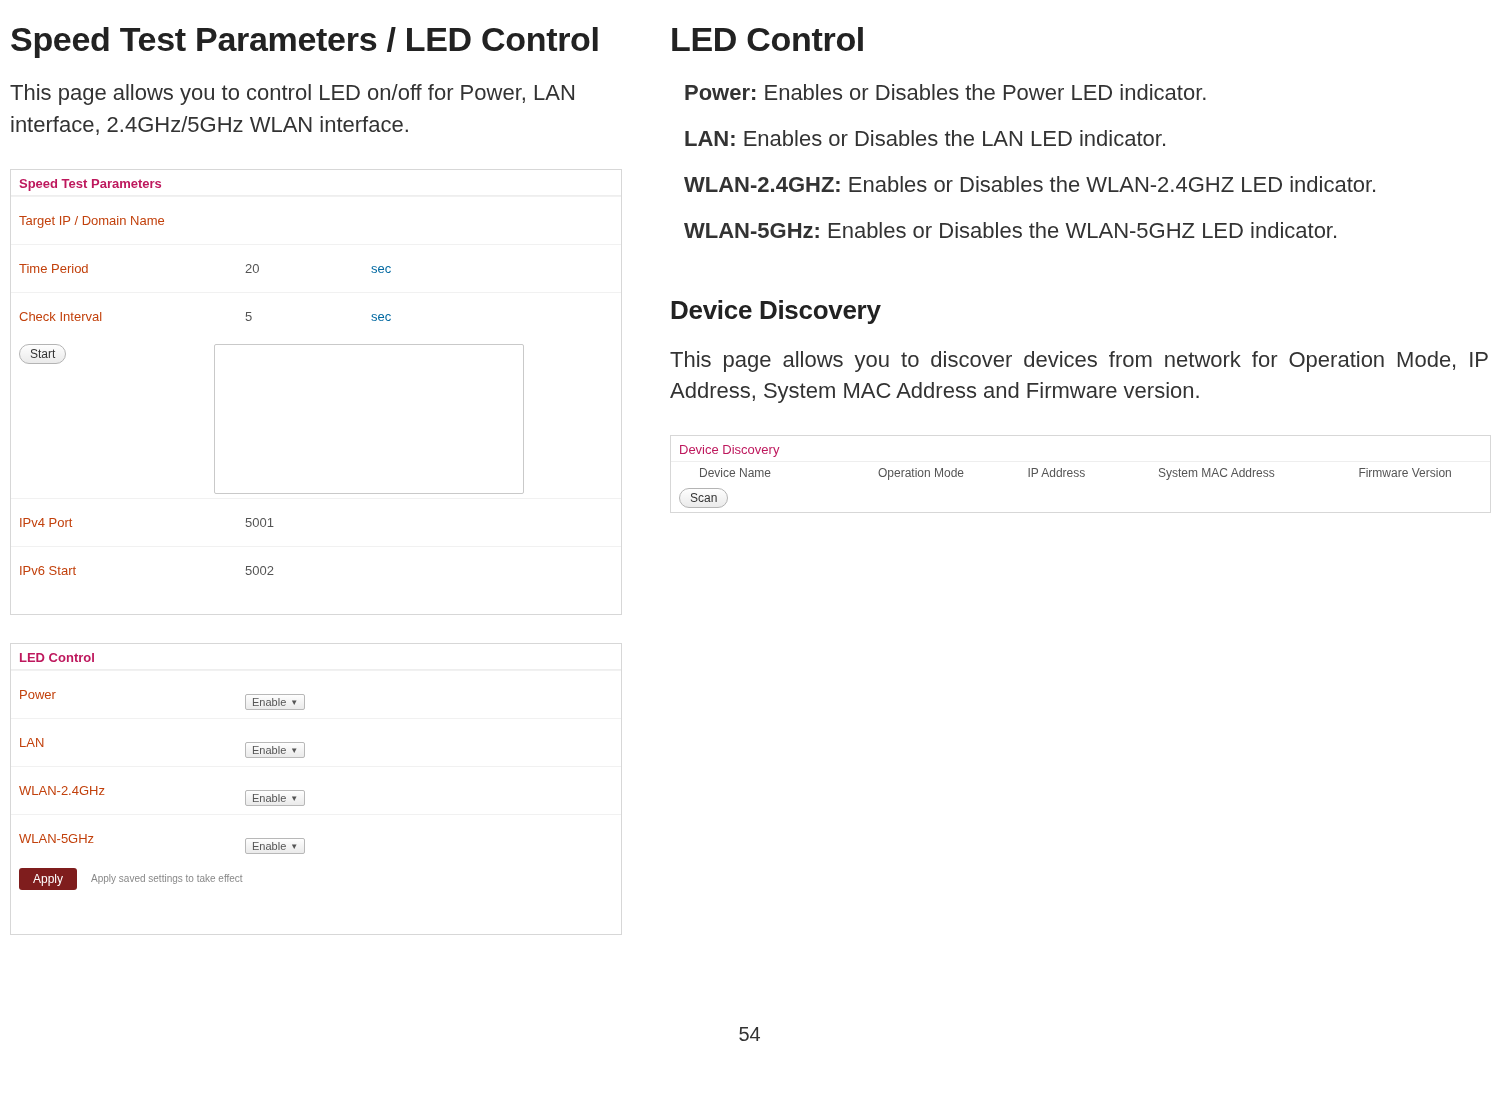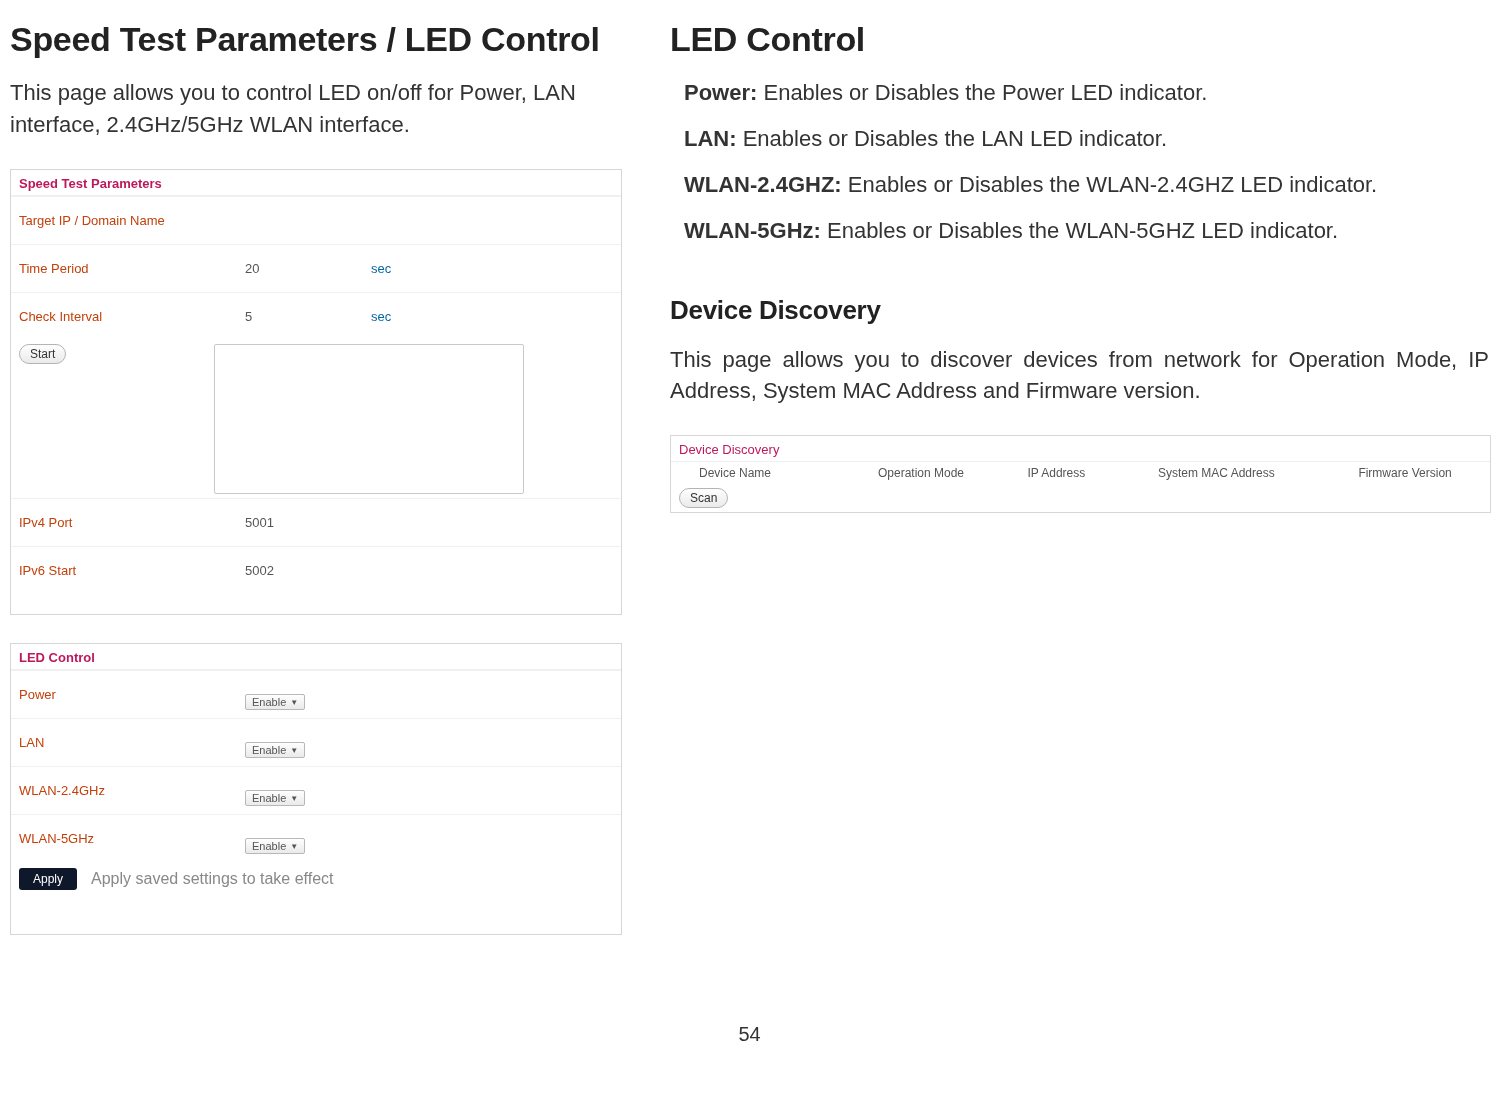--- a/index.html
+++ b/index.html
@@ -108,30 +108,30 @@
     border: 1px solid #b4b4b4;
     background: linear-gradient(#fefefe,#eaeaea);
     border-radius: 10px;
     padding: 2px 10px;
     font-size: 12px;
     color: #333;
     margin: 4px 8px;
   }
   .btn-primary {
     display: inline-block;
-    background: #0f172a;
+    background: #7f1d1d;
     color: #fff;
     border: none;
     border-radius: 3px;
     padding: 4px 14px;
     font-size: 12px;
     margin: 6px 8px;
   }
   .hint {
-    font-size: 16px;
+    font-size: 10px;
     color: #888;
     padding-left: 6px;
   }
   .select {
     border: 1px solid #b8b8b8;
     border-radius: 2px;
     background: linear-gradient(#fefefe,#eaeaea);
     padding: 1px 6px;
     font-size: 11px;
     display: inline-flex;

